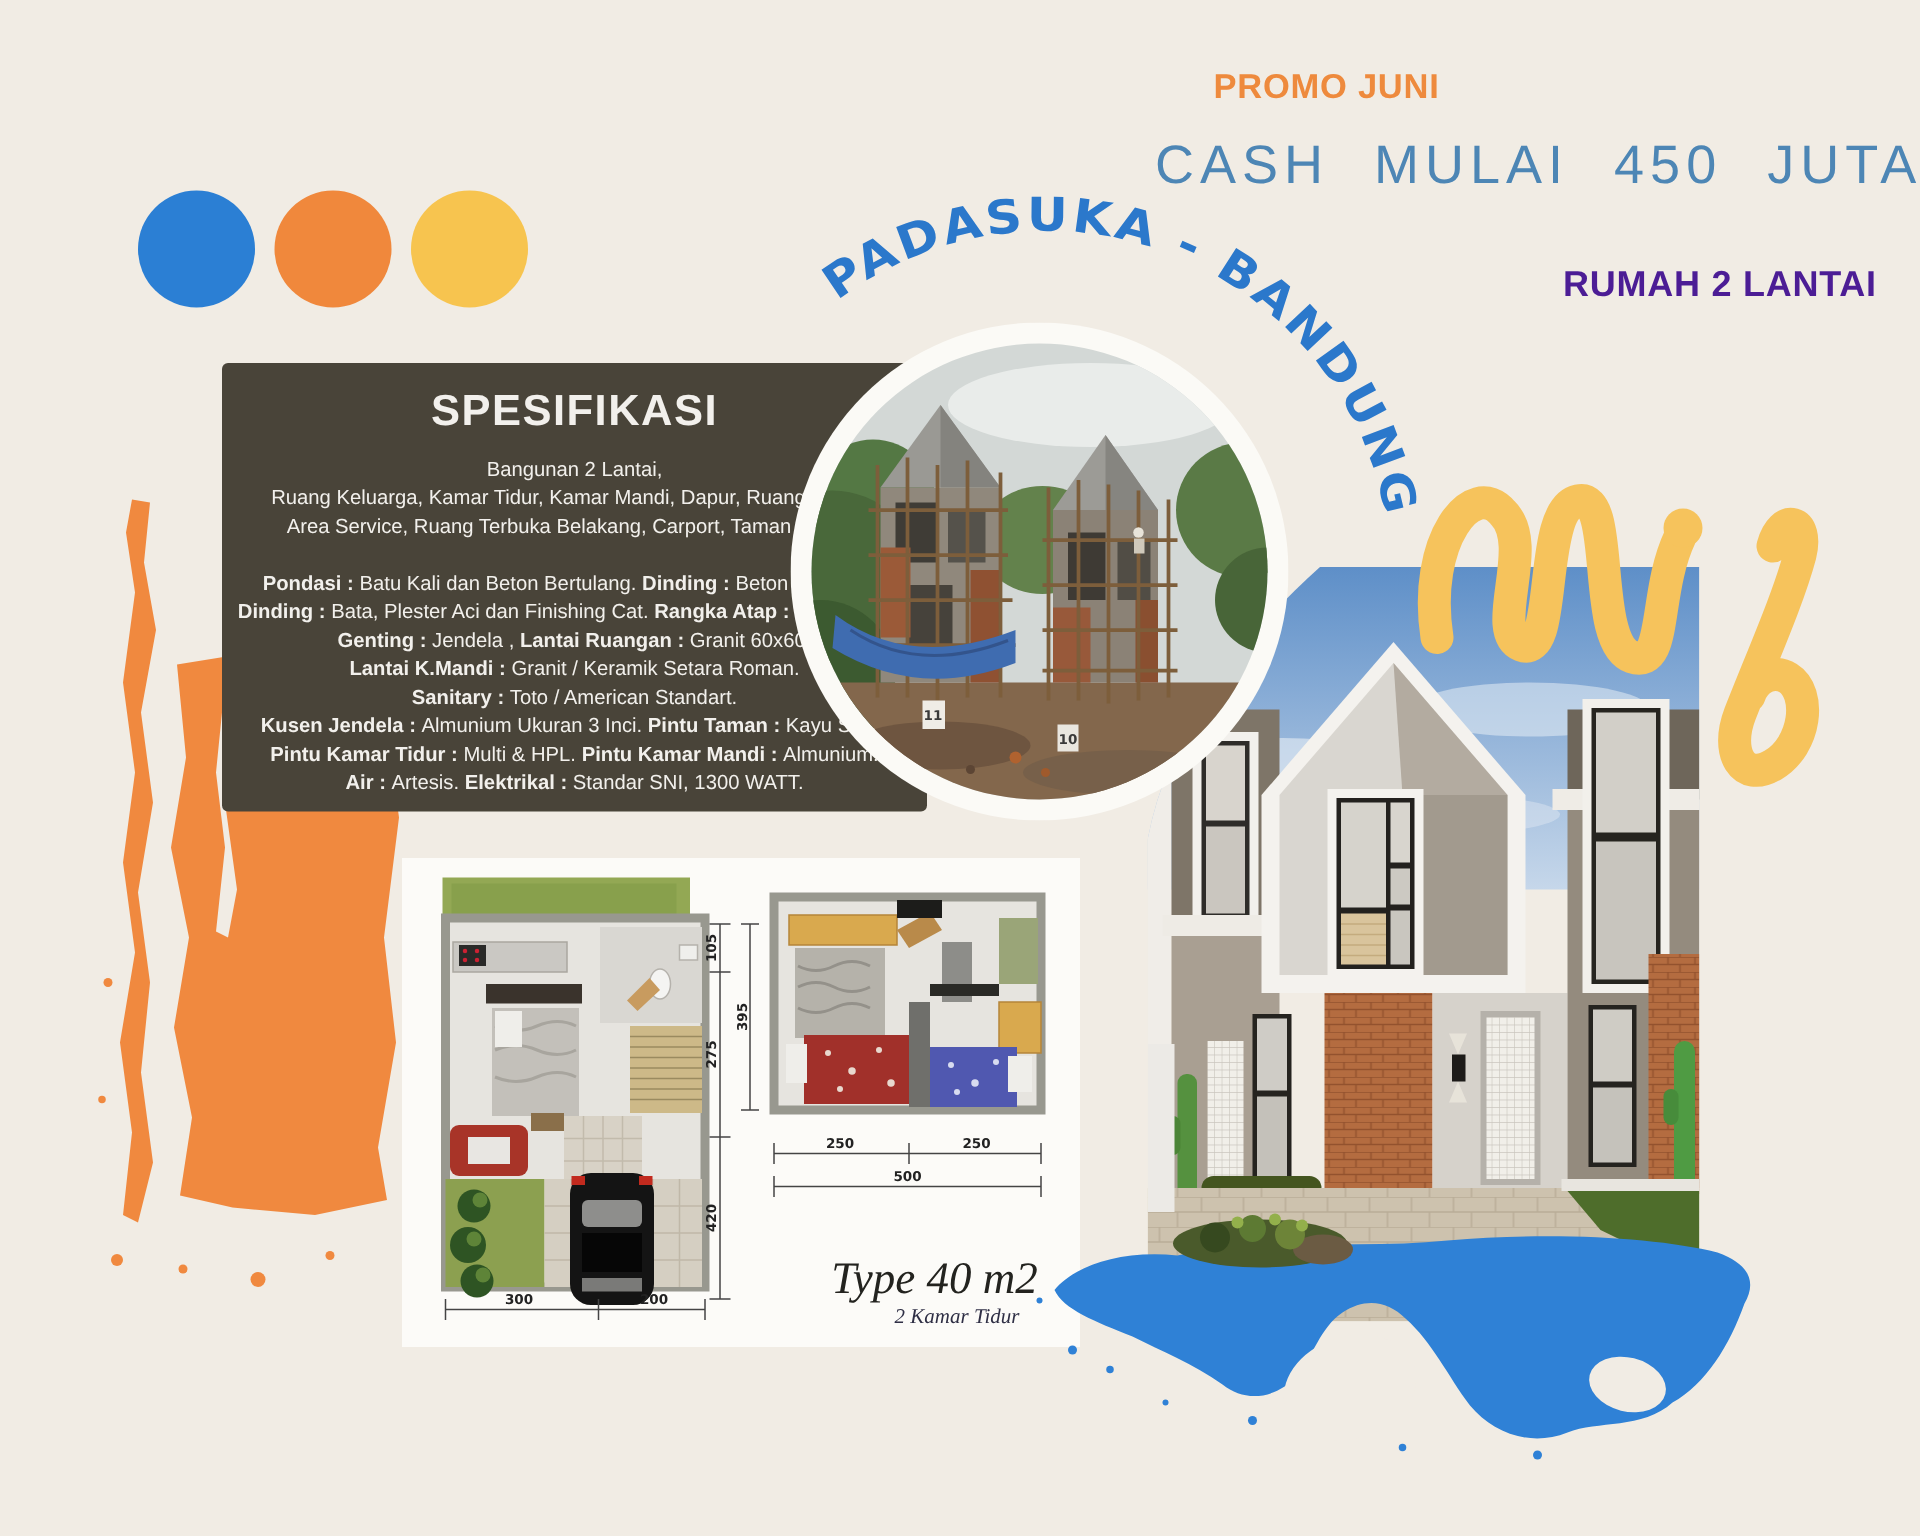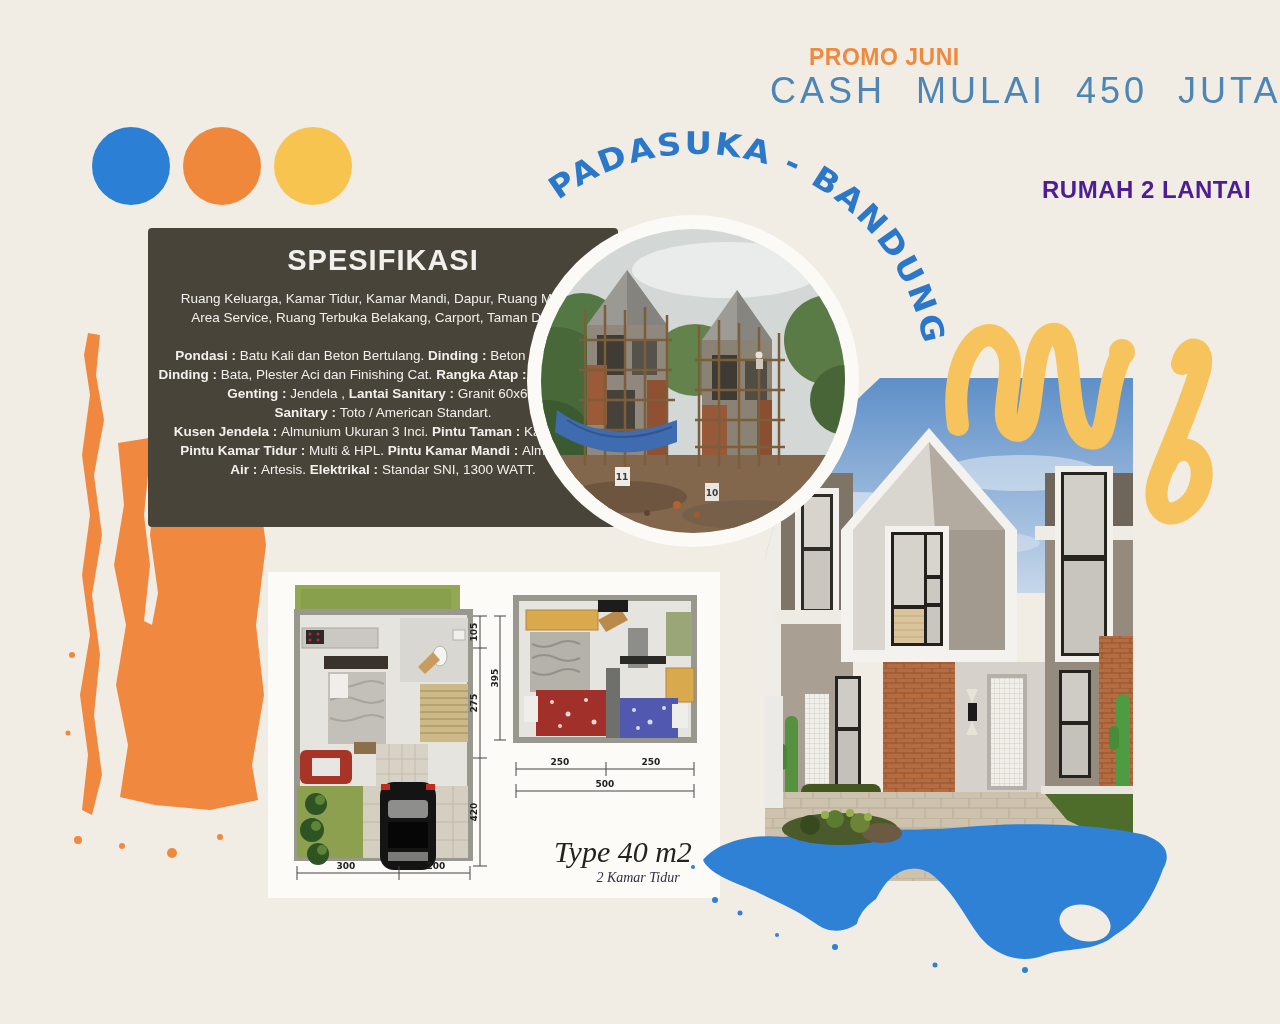--- a/index.html
+++ b/index.html
@@ -2,32 +2,32 @@
 <html><head>
 <meta charset="utf-8">
 <style>
   html,body{margin:0;padding:0;background:#d8d4cc;}
   .poster{position:relative;width:1280px;height:1024px;background:#f1ece4;overflow:hidden;
           font-family:"Liberation Sans",sans-serif;}
   .abs{position:absolute;}
 
   
   .promo{left:809px;top:44px;font-size:23px;font-weight:800;letter-spacing:.5px;color:#ee8a3d;z-index:6;}
-  .price{left:770px;top:70px;font-size:36px;font-weight:400;letter-spacing:4px;word-spacing:16px;
+  .price{left:770px;top:89px;font-size:36px;font-weight:400;letter-spacing:4px;word-spacing:16px;
          color:#4d86b5;white-space:nowrap;z-index:6;}
   .subtitle{left:1042px;top:176px;font-size:24px;font-weight:800;letter-spacing:.5px;color:#4c1d95;z-index:6;}
 
   
   .dot{width:78px;height:78px;border-radius:50%;top:127px;z-index:6;}
   .dot.blue{left:92px;background:#2b7fd4;}
   .dot.orange{left:183px;background:#f0883c;}
   .dot.yellow{left:274px;background:#f7c44f;}
 
   
-  .spec{left:148px;top:228px;width:470px;height:299px;background:#494439;border-radius:4px;
+  .spec{left:148px;top:242px;width:470px;height:299px;background:#494439;border-radius:4px;
         color:#f2f0ec;text-align:center;z-index:2;}
   .spec-title{font-size:29px;font-weight:bold;letter-spacing:1px;margin-top:16px;margin-bottom:12px;}
   .spec-line{font-size:13.5px;line-height:19px;white-space:nowrap;}
   .spec-line.empty{height:19px;}
   .spec-line .b{font-weight:bold;margin-top:16px;}
 
   
   .brush{left:60px;top:325px;z-index:1;}
   .floorplan{left:268px;top:572px;z-index:2;}
   .house{left:765px;top:378px;z-index:2;}
@@ -65,26 +65,28 @@
       <circle cx="62" cy="521" r="3" fill="#f0893f"></circle>
     <circle cx="112" cy="528" r="5" fill="#f0893f"></circle>
       <circle cx="160" cy="512" r="3" fill="#f0893f"></circle>
     <circle cx="12" cy="330" r="3" fill="#f0893f"></circle>
       <circle cx="8" cy="408" r="2.5" fill="#f0893f"></circle>
   </svg>
 
   <div class="abs spec">
     <div class="spec-title">SPESIFIKASI</div>
     <div>
+        <div class="spec-line"><span>Bangunan 2 Lantai,</span></div>
         <div class="spec-line"><span>Ruang Keluarga, Kamar Tidur, Kamar Mandi, Dapur, Ruang Makan,</span></div>
         <div class="spec-line"><span>Area Service, Ruang Terbuka Belakang, Carport, Taman Depan.</span></div>
         <div class="spec-line empty"></div>
         <div class="spec-line"><span class="b">Pondasi : </span><span>Batu Kali dan Beton Bertulang. </span><span class="b">Dinding : </span><span>Beton Bertulang.</span></div>
         <div class="spec-line"><span class="b">Dinding : </span><span>Bata, Plester Aci dan Finishing Cat. </span><span class="b">Rangka Atap : </span><span>Baja Ringan.</span></div>
-        <div class="spec-line"><span class="b">Genting : </span><span>Jendela , </span><span class="b">Lantai Sanitary : </span><span>Granit 60x60.</span></div>
+        <div class="spec-line"><span class="b">Genting : </span><span>Jendela , </span><span class="b">Lantai Ruangan : </span><span>Granit 60x60.</span></div>
+        <div class="spec-line"><span class="b">Lantai K.Mandi : </span><span>Granit / Keramik Setara Roman.</span></div>
         <div class="spec-line"><span class="b">Sanitary : </span><span>Toto / American Standart.</span></div>
         <div class="spec-line"><span class="b">Kusen Jendela : </span><span>Almunium Ukuran 3 Inci. </span><span class="b">Pintu Taman : </span><span>Kayu Solid.</span></div>
         <div class="spec-line"><span class="b">Pintu Kamar Tidur : </span><span>Multi &amp; HPL. </span><span class="b">Pintu Kamar Mandi : </span><span>Almunium.</span></div>
         <div class="spec-line"><span class="b">Air : </span><span>Artesis. </span><span class="b">Elektrikal : </span><span>Standar SNI, 1300 WATT.</span></div>
       </div>
   </div>
 
   <svg class="abs floorplan" width="452" height="326" viewBox="0 0 452 326">
     <rect x="0" y="0" width="452" height="326" fill="#fcfbf8"></rect>
 

